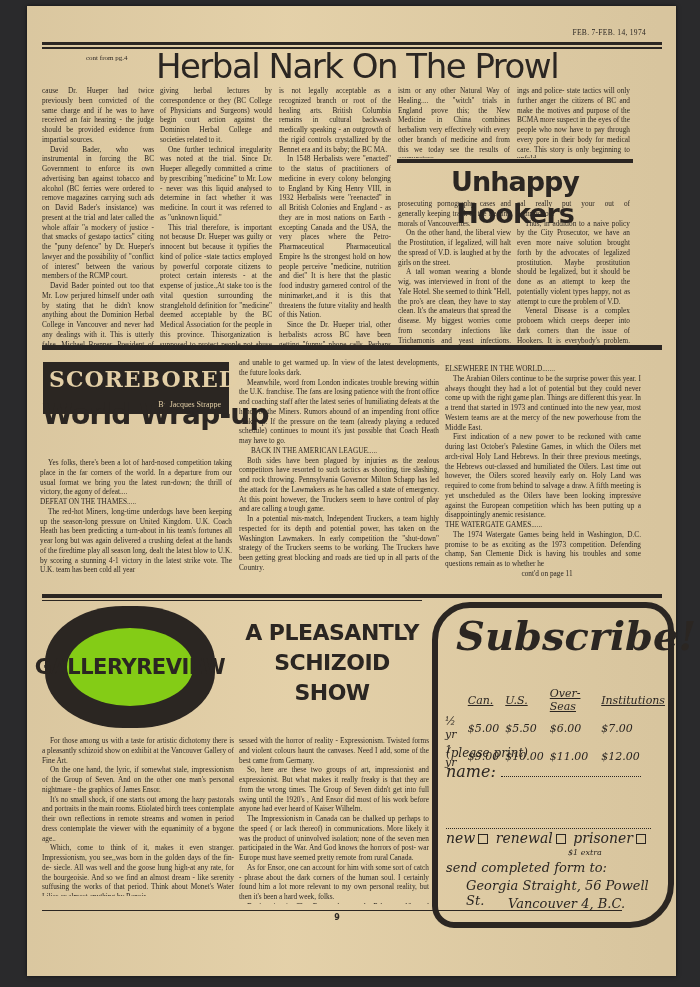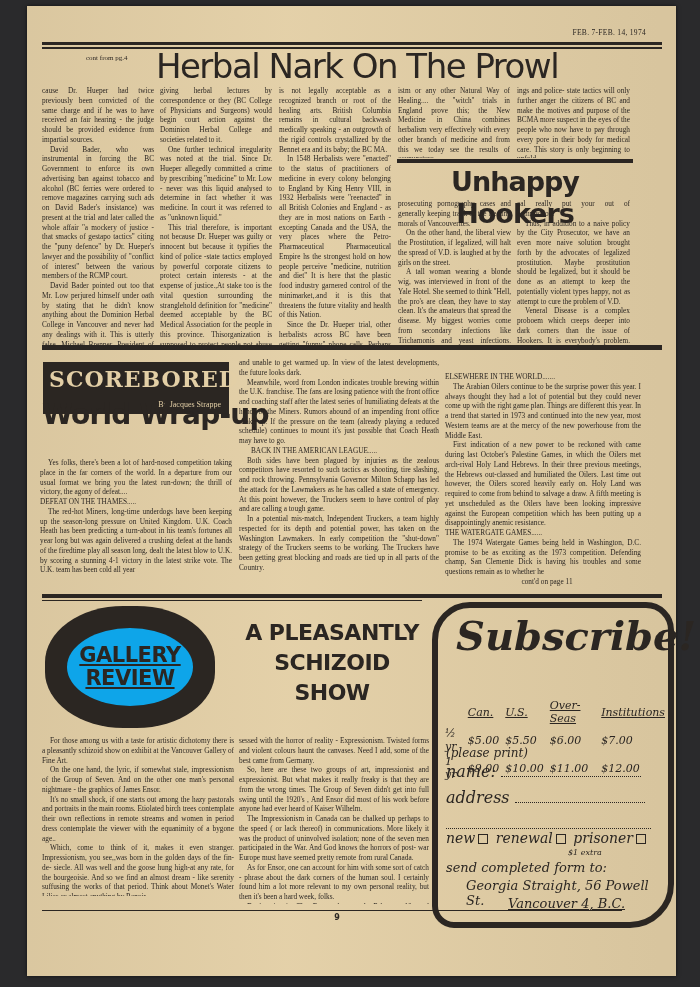--- a/index.html
+++ b/index.html
@@ -15,26 +15,26 @@
   .col p{margin:0;text-indent:8px;}
   .col p.noi{text-indent:0;}
   .blackbar{position:absolute;background:#2b2622;}
   .hookers{position:absolute;left:400px;top:157px;width:235px;text-align:center;font-family:"DejaVu Sans",sans-serif;font-weight:bold;font-size:27px;letter-spacing:-1px;line-height:32px;}
   .scorebox{position:absolute;left:16px;top:356px;width:186px;height:52px;background:#2b2622;color:#e3cfa6;}
   .scoretitle{position:absolute;left:6px;top:4px;font-family:"DejaVu Serif",serif;font-weight:bold;font-size:22px;letter-spacing:1px;text-align:right;}
   .scoreby{position:absolute;right:8px;bottom:5px;font-size:8px;}
   .wwu{position:absolute;left:15px;top:392px;font-family:"DejaVu Sans",sans-serif;font-weight:bold;font-size:28px;letter-spacing:-0.8px;}
   .sec{font-size:7.3px;margin:6px 0 6px 0;text-indent:0 !important;}
   .gallery{position:absolute;left:18px;top:600px;width:170px;height:122px;border-radius:46%;background:#2b2622;}
-  .gallery-inner{position:absolute;left:22px;top:22px;width:126px;height:78px;border-radius:50%;background:#0ea5e9;display:flex;flex-direction:column;align-items:center;justify-content:center;text-decoration:underline;}
+  .gallery-inner{position:absolute;left:22px;top:22px;width:126px;height:78px;border-radius:50%;background:#84cc16;display:flex;align-items:center;justify-content:center;}
   .gallery-inner span{font-family:"DejaVu Sans",sans-serif;font-weight:bold;font-size:21px;line-height:23px;letter-spacing:-0.5px;}
   .schizoid{position:absolute;left:205px;top:612px;width:200px;text-align:center;font-family:"DejaVu Sans",sans-serif;font-weight:bold;font-size:22px;line-height:30px;letter-spacing:-0.5px;}
   .sub{position:absolute;left:405px;top:596px;width:230px;height:314px;border:6px solid #2b2622;border-radius:38px 28px 44px 22px;font-family:"DejaVu Serif",serif;font-style:italic;}
   .sub-title{position:absolute;left:18px;top:4px;font-size:40px;font-weight:bold;}
-  .sub-table{position:absolute;left:4px;top:90px;font-size:11px;border-collapse:collapse;}
+  .sub-table{position:absolute;left:4px;top:78px;font-size:11px;border-collapse:collapse;}
   .sub-table td,.sub-table th{padding:1px 3px;font-weight:normal;text-align:left;}
   .sub-table th{font-size:11px;text-decoration:underline;}
   .sub-line{position:absolute;left:8px;font-size:16px;}
   .dots{border-bottom:1px dotted #2b2622;display:inline-block;}
   .box{display:inline-block;width:8px;height:8px;border:1px solid #2b2622;margin:0 3px;vertical-align:middle;}
   .pagenum{position:absolute;left:0;right:0;top:904px;text-align:center;font-family:"DejaVu Sans",sans-serif;font-weight:bold;font-size:8px;}
 </style>
 </head>
 <body>
 
@@ -97,21 +97,21 @@
     <p>The red-hot Miners, long-time underdogs have been keeping up the season-long pressure on United Kingdom. U.K. Coach Heath has been predicting a turn-about in his team's fortunes all year long but was again delivered a crushing defeat at the hands of the firedtime play all season long, dealt the latest blow to U.K. by scoring a stunning 4-1 victory in the latest strike vote. The U.K. team has been cold all year</p>
   </div>
   <div class="col" style="left:212px;top:352px;width:200px;height:232px;overflow:hidden;">
     <p class="noi">and unable to get warmed up. In view of the latest developments, the future looks dark.</p>
     <p>Meanwhile, word from London indicates trouble brewing within the U.K. franchise. The fans are losing patience with the front office and coaching staff after the latest series of humiliating defeats at the hands of the Miners. Rumors abound of an impending front office shake-up. If the pressure on the team (already playing a reduced schedule) continues to mount it's just possible that Coach Heath may have to go.</p>
     <p class="sec" style="padding-left:12px;">BACK IN THE AMERICAN LEAGUE.....</p>
     <p>Both sides have been plagued by injuries as the zealous competitors have resorted to such tactics as shooting, tire slashing, and rock throwing. Pennsylvania Governor Milton Schapp has led the attack for the Lawmakers as he has called a state of emergency. At this point however, the Truckers seem to have control of play and are calling a tough game.</p>
     <p>In a potential mis-match, Independent Truckers, a team highly respected for its depth and potential power, has taken on the Washington Lawmakers. In early competition the "shut-down" strategy of the Truckers seems to be working. The Truckers have been getting great blocking and roads are tied up in all parts of the Country.</p>
   </div>
   <div class="col" style="left:418px;top:358px;width:196px;height:230px;overflow:hidden;">
-    <p class="sec" style="margin-top:8px;">ELSEWHERE IN THE WORLD.......</p>
+    <p class="sec" style="margin-top:0;">ELSEWHERE IN THE WORLD.......</p>
     <p>The Arabian Oilers continue to be the surprise power this year. I always thought they had a lot of potential but they could never come up with the right game plan. Things are different this year. In a trend that started in 1973 and continued into the new year, most Western teams are at the mercy of the new powerhouse from the Middle East.</p>
     <p>First indication of a new power to be reckoned with came during last October's Palestine Games, in which the Oilers met arch-rival Holy Land Hebrews. In their three previous meetings, the Hebrews out-classed and humiliated the Oilers. Last time out however, the Oilers scored heavily early on. Holy Land was required to come from behind to salvage a draw. A fifth meeting is yet unscheduled as the Oilers have been looking impressive against the European competition which has been putting up a disappointingly anemic resistance.</p>
     <p class="sec">THE WATERGATE GAMES......</p>
     <p>The 1974 Watergate Games being held in Washington, D.C. promise to be as exciting as the 1973 competition. Defending champ, San Clemente Dick is having his troubles and some questions remain as to whether he</p>
     <p style="text-align:center;">cont'd on page 11</p>
   </div>
 
   <div class="blackbar" style="left:15px;top:588px;width:620px;height:4px;"></div>
   <div class="blackbar" style="left:15px;top:594px;width:380px;height:1px;"></div>
 
@@ -167,33 +167,29 @@
         <td>$11.00</td>
         <td>$12.00</td>
       </tr>
     </tbody>
       </table>
     <div class="sub-line" style="top:138px;font-size:12px;">(please print)</div>
     <div class="sub-line" style="top:154px;">
       <span>name:</span>
       <span class="dots" style="width:140px;"></span>
     </div>
-    <div class="sub-line" style="top:180px;">
-      <span>address</span>
-      <span class="dots" style="width:130px;"></span>
-    </div>
     <div class="sub-line" style="top:206px;">
       <span class="dots" style="width:205px;"></span>
     </div>
     <div class="sub-line" style="top:222px;font-size:14px;">
       <span>new</span><span class="box"></span>
       <span>renewal</span><span class="box"></span>
       <span>prisoner</span><span class="box"></span>
     </div>
     <div class="sub-line" style="top:240px;left:130px;font-size:8px;">$1 extra</div>
     <div class="sub-line" style="top:252px;font-size:13px;">send completed form to:</div>
     <div class="sub-line" style="top:270px;left:28px;font-size:13px;">Georgia Straight, 56 Powell St.</div>
-    <div class="sub-line" style="top:288px;left:70px;font-size:13px;text-decoration:underline;">Vancouver 4, B.C.</div>
+    <div class="sub-line" style="top:288px;left:70px;font-size:13px;">Vancouver 4, B.C.</div>
   </div>
 
   <div class="blackbar" style="left:15px;top:904px;width:580px;height:1px;"></div>
   <div class="pagenum" style="top:907px;left:0;width:620px;">9</div>
 </div>
 
 </body></html>

